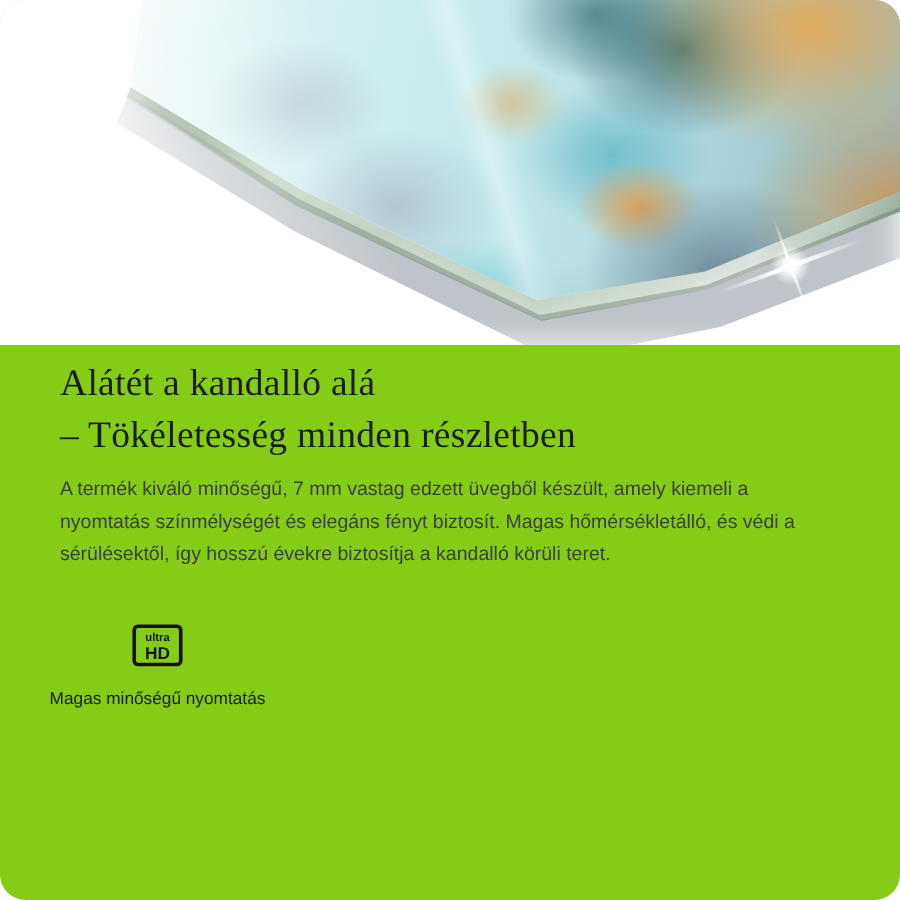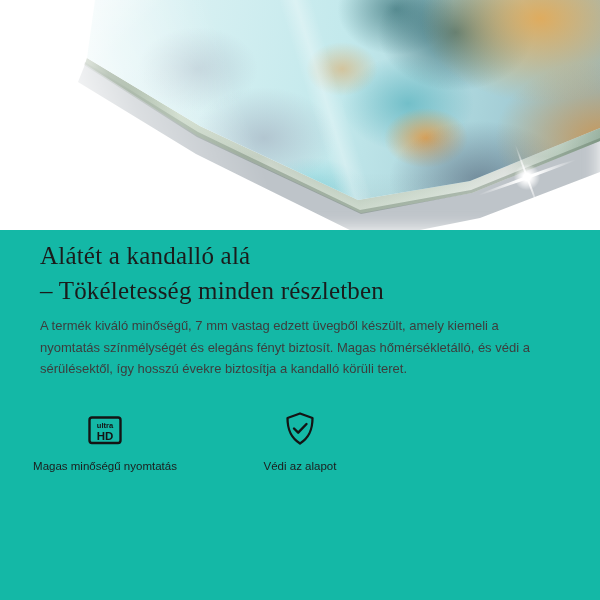--- a/index.html
+++ b/index.html
@@ -1,18 +1,18 @@
 <!DOCTYPE html>
 <html lang="hu"><head>
 <meta charset="utf-8">
 <style>
   html,body{margin:0;padding:0;background:#fff;}
   .page{
-    position:relative;width:600px;height:600px;overflow:hidden;background:#14b8a6;
-    font-family:"Liberation Sans", sans-serif;color:#1b1b1b;
+    position:relative;width:600px;height:600px;overflow:hidden;background:#84cc16;
+    font-family:"Liberation Sans", sans-serif;color:#1b1b1b;border-radius:17px;
   }
   
   .hero{position:relative;width:600px;height:230px;overflow:hidden;background:#fff;}
   .glass-shadow{
     position:absolute;inset:0;
     clip-path:polygon(86px 62px,200px 134px,362px 212px,473px 192px,600px 140px,600px 172px,480px 218px,370px 240px,196px 154px,78px 82px);
     background:rgba(120,132,142,.48);
     filter:blur(9px);
   }
   .glass-edge{
@@ -141,27 +141,18 @@
       <span class="icon-box">
         <svg width="40" height="40" viewBox="0 0 40 40" fill="none">
           <rect x="4.5" y="7.5" width="31" height="25.5" rx="2.5" stroke="#141414" stroke-width="2.4"></rect>
           <text x="20" y="17.5" font-size="7.5" font-weight="700" fill="#141414" text-anchor="middle">ultra</text>
           <text x="20" y="29.5" font-size="11.5" font-weight="800" fill="#141414" text-anchor="middle">HD</text>
         </svg>
       </span>
       <span class="label">Magas minőségű nyomtatás</span>
     </div>
 
-    <div class="feature">
-      <span class="icon-box">
-        <svg width="40" height="40" viewBox="0 0 40 40" fill="none">
-          <path d="M20 3.5 L32.5 8 C32.5 19.5 29.5 27.5 20 33.5 C10.5 27.5 7.5 19.5 7.5 8 Z" stroke="#141414" stroke-width="2.3" stroke-linejoin="round"></path>
-          <path d="M14 18.5 l4.2 4.2 L26.5 14" stroke="#141414" stroke-width="2.4" stroke-linecap="round" stroke-linejoin="round"></path>
-        </svg>
-      </span>
-      <span class="label">Védi az alapot</span>
-    </div>
 
 
 
 
   </div>
 </div>
 
 </body></html>

